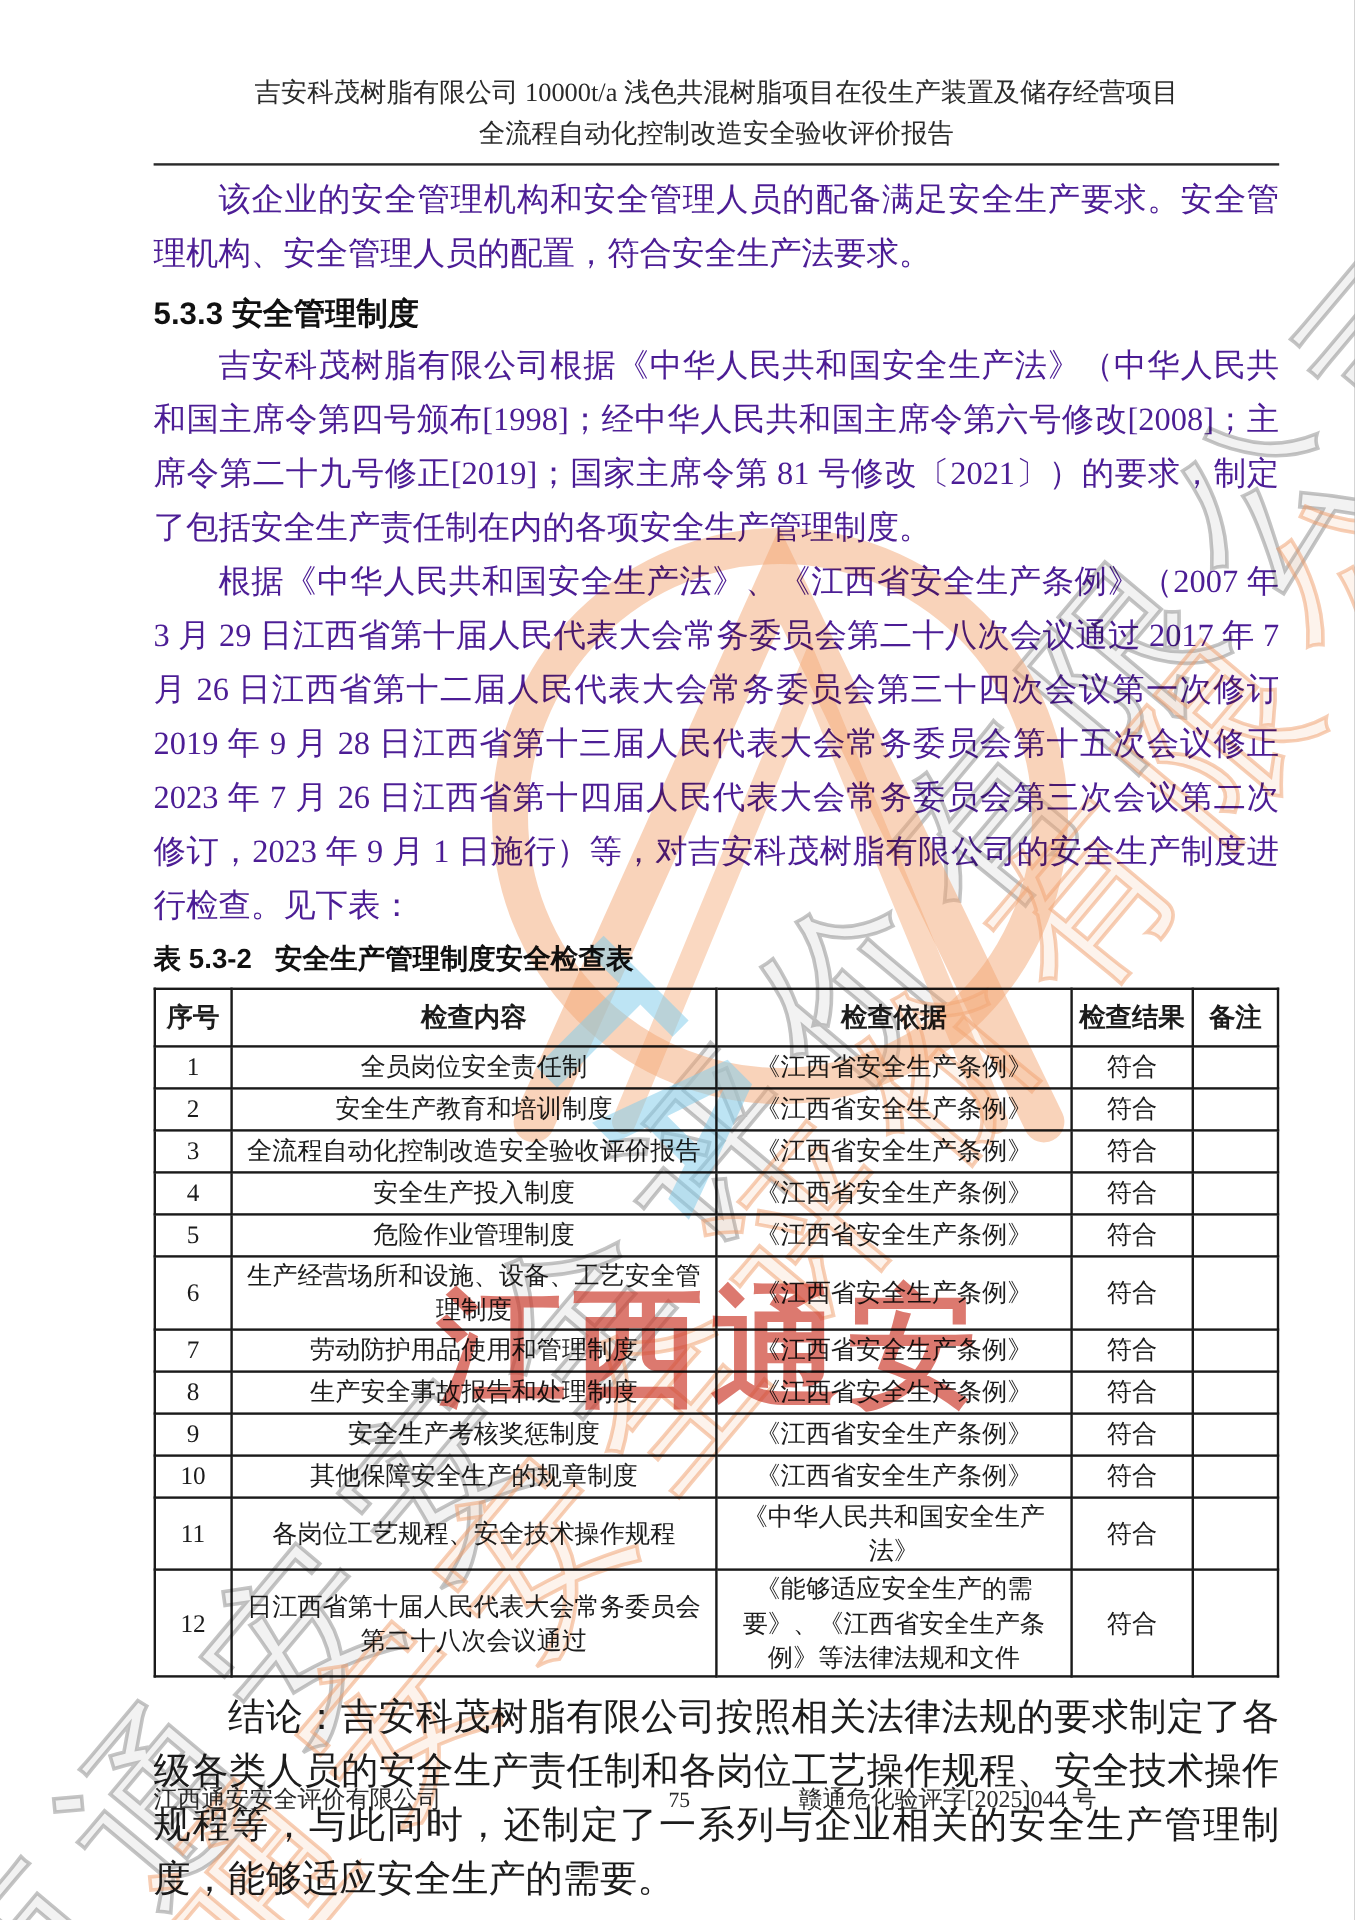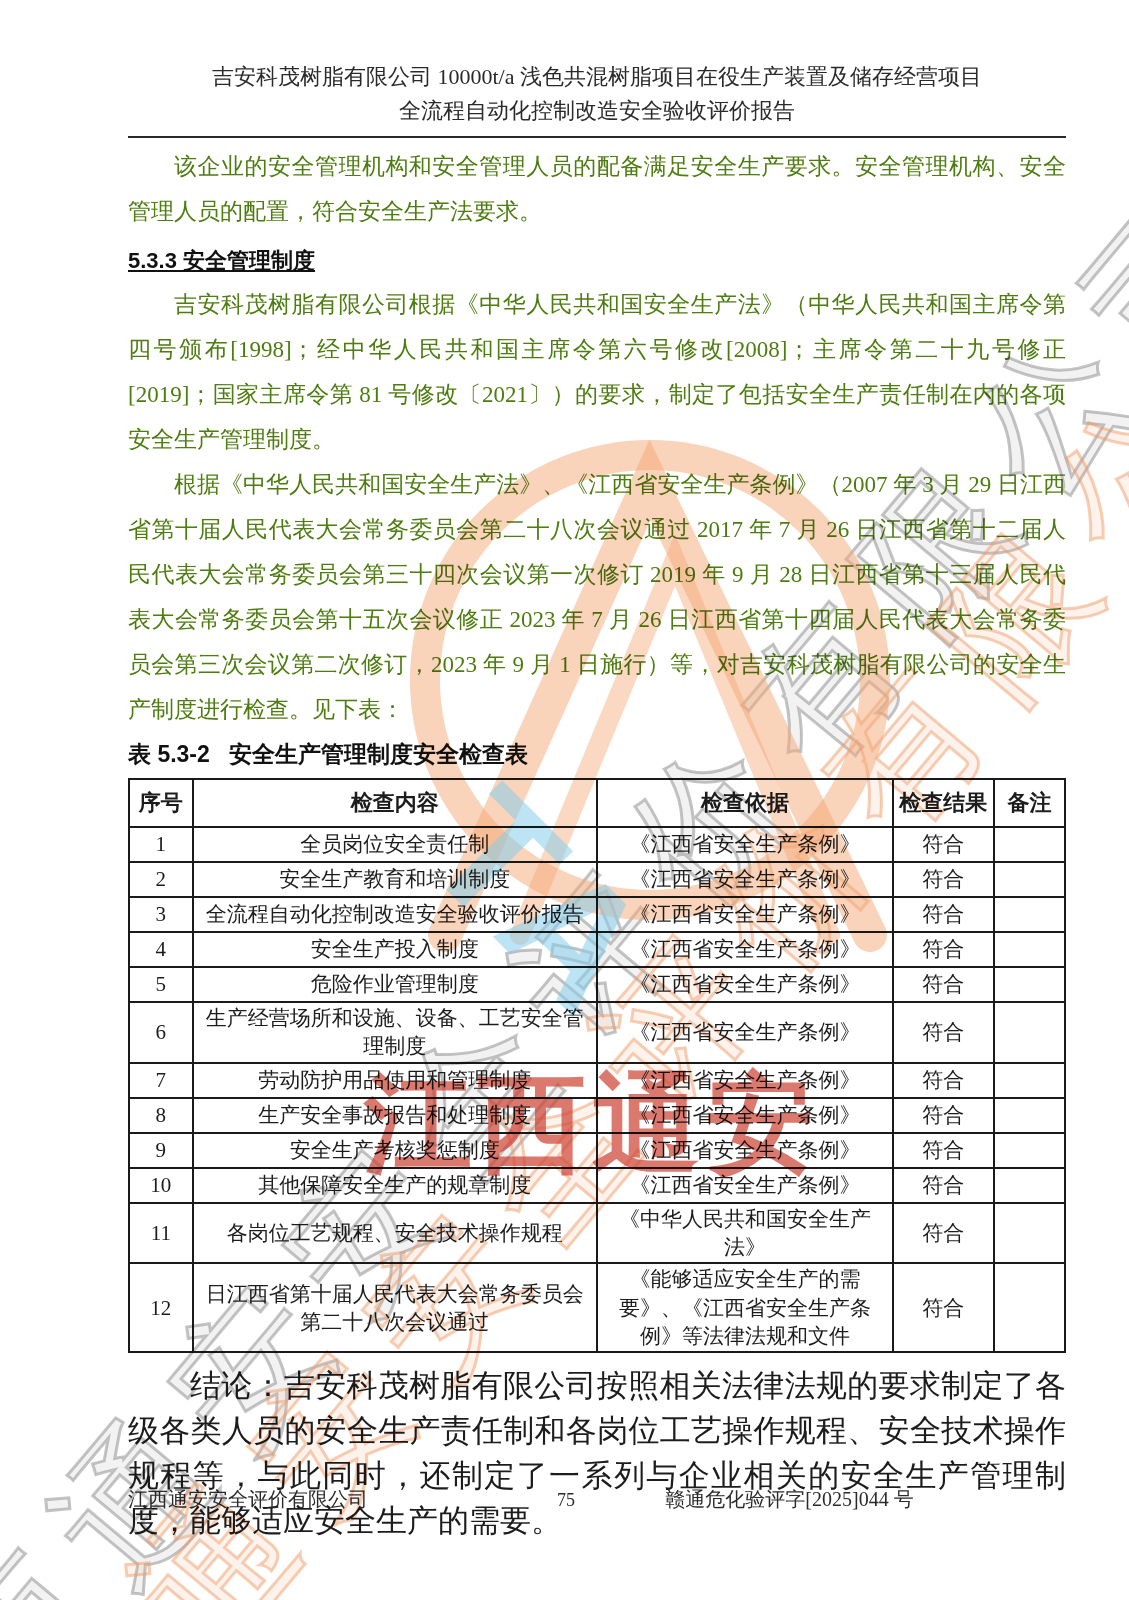--- a/index.html
+++ b/index.html
@@ -21,35 +21,34 @@
     text-align:center;
     font-size:22px;
     line-height:34px;
     color:#2a2a2a;
     padding-bottom:8px;
     border-bottom:2px solid #2a2a2a;
   }
 
   
   .para {
-    font-size:23px;
+    font-size:27px;
     line-height:45px;
     text-align:justify;
     text-indent:2em;
-    color:#4d7c0f;
+    color:#4c1d95;
   }
   .p1 { margin-top:6px; }
   .section-heading {
     margin-top:10px;
     font-family:"Liberation Sans","DejaVu Sans",sans-serif;
     font-weight:bold;
-    font-size:22px;
+    font-size:26px;
     line-height:34px;
     color:#111;
-    text-decoration:underline;
   }
   .p2 { margin-top:4px; }
   .table-caption {
     margin-top:6px;
     font-family:"Liberation Sans","DejaVu Sans",sans-serif;
     font-weight:bold;
     font-size:23px;
     line-height:32px;
     color:#111;
     white-space:pre;

